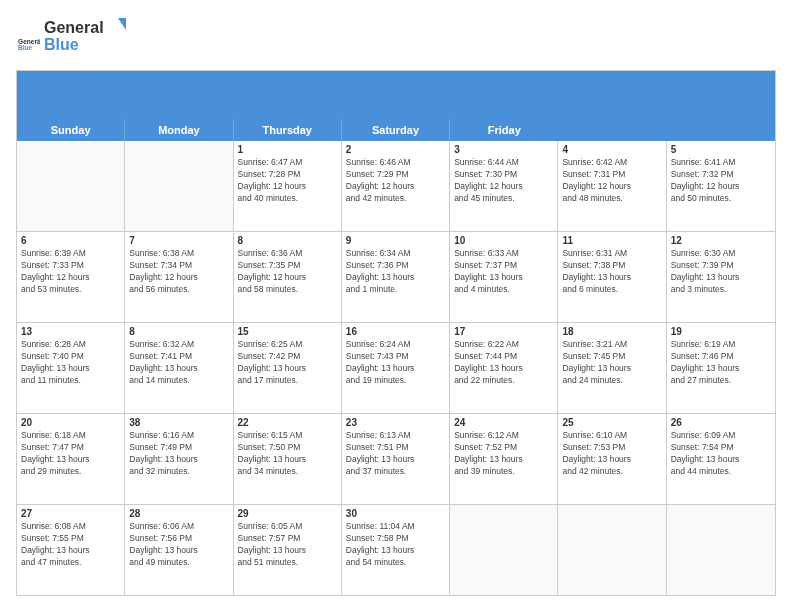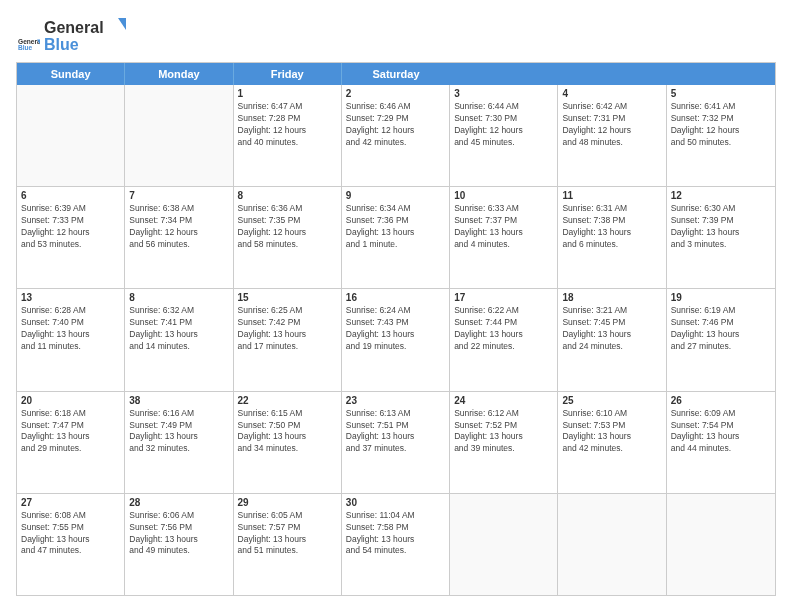--- a/index.html
+++ b/index.html
@@ -14,21 +14,21 @@
       width: 792px;
       height: 612px;
       padding: 16px;
       display: flex;
       flex-direction: column;
     }
     .header {
       display: flex;
       justify-content: space-between;
       align-items: flex-start;
-      margin-bottom: 2px;
+      margin-bottom: 10px;
     }
     .logo {
       display: flex;
       align-items: center;
     }
     .logo-icon {
       width: 22px;
       height: 22px;
       margin-left: 2px;
     }
@@ -55,20 +55,21 @@
       grid-template-columns: repeat(7, 1fr);
       background: #4a90d9;
     }
     .cal-header-cell {
       color: #fff;
       font-size: 11px;
       font-weight: bold;
       text-align: center;
       padding: 5px 2px;
       border-right: 1px solid #6aaae0;
+      margin-top: 48px;
     }
     .cal-header-cell:last-child { border-right: none; }
     .cal-body {
       flex: 1;
       display: flex;
       flex-direction: column;
     }
     .cal-row {
       display: grid;
       grid-template-columns: repeat(7, 1fr);
@@ -119,22 +120,23 @@
     <div class="title-block">
       <div class="month-title"></div>
       <div class="subtitle"></div>
     </div>
   </div>
 
   <div class="calendar">
     <div class="cal-header">
     <div class="cal-header-cell">Sunday</div>
         <div class="cal-header-cell">Monday</div>
+        <div class="cal-header-cell">Thursday</div>
+        <div class="cal-header-cell">Saturday</div>
         <div class="cal-header-cell">Friday</div>
-        <div class="cal-header-cell">Saturday</div>
       </div>
     <div class="cal-body">
     <div class="cal-row">
           <div class="cal-cell empty"></div>
           <div class="cal-cell empty"></div>
           <div class="cal-cell">
             <span class="day-num">1</span>
             <div class="cell-line">Sunrise: 6:47 AM</div>
             <div class="cell-line">Sunset: 7:28 PM</div>
             <div class="cell-line">Daylight: 12 hours</div>

